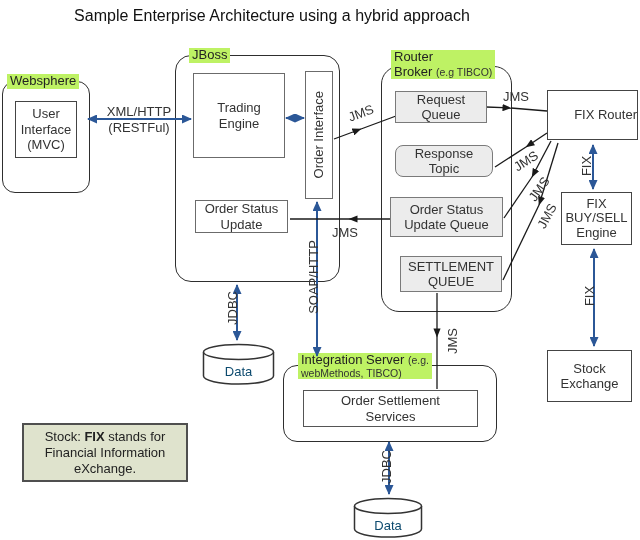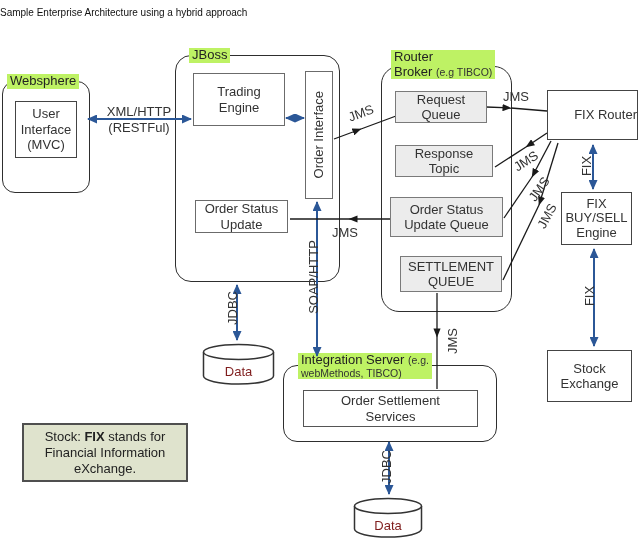--- a/index.html
+++ b/index.html
@@ -8,22 +8,22 @@
     --queue-fill:#ececec;
     --note-fill:#dfe3cd;
     --note-border:#4f4f4f;
   }
   html,body{margin:0;padding:0;background:#fff;}
   #canvas{
     position:relative;width:640px;height:540px;background:#fff;overflow:hidden;
     font-family:"Liberation Sans", sans-serif;color:#2b2b2b;
   }
   .title{
-    position:absolute;left:0;top:7px;width:544px;text-align:left;
-    font-size:10px;color:#111;
+    position:absolute;left:0;top:7px;width:544px;text-align:center;
+    font-size:16px;color:#111;
   }
   
   .container{
     position:absolute;border:1.5px solid #2e2e2e;border-radius:15px;background:#fff;
   }
   .container-label{
     position:absolute;background:#bef264;padding:0 3px;font-size:13px;color:#222;
     line-height:1.12;white-space:nowrap;
   }
   .small{font-size:10.5px;color:#333;}
@@ -46,21 +46,21 @@
   .layer-containers{position:absolute;left:0;top:0;width:640px;height:540px;z-index:1;}
   
   .edge-label{
     position:absolute;z-index:12;font-size:13px;color:#333;white-space:nowrap;
     transform:translate(-50%,-50%) rotate(var(--r,0deg));
   }
   
   .cylinder{position:absolute;z-index:10;}
   .cyl-label{
     position:absolute;left:0;right:0;top:14px;bottom:0;display:flex;align-items:center;
-    justify-content:center;font-size:13px;color:#7f1d1d;text-align:center;
+    justify-content:center;font-size:13px;color:#0c4a6e;text-align:center;
   }
   
   .note{
     position:absolute;z-index:10;background:var(--note-fill);border:2px solid var(--note-border);
     display:flex;flex-direction:column;align-items:center;justify-content:center;
     font-size:13px;line-height:16px;color:#222;text-align:center;box-sizing:border-box;
   }
 </style>
 </head>
 <body>
@@ -132,40 +132,40 @@
   </svg>
 
   <div class="layer-nodes">
 
     <div class="node dark" style="left:15px;top:101px;width:62px;height:57px;">
       <div>User</div>
       <div>Interface</div>
       <div>(MVC)</div>
     </div>
 
-    <div class="node" style="left:193px;top:73px;width:92px;height:53px;">
+    <div class="node" style="left:193px;top:73px;width:92px;height:85px;">
       <div>Trading</div>
       <div>Engine</div>
     </div>
 
     <div class="node" style="left:305px;top:71px;width:28px;height:128px;">
       <div class="rot-label">Order Interface</div>
     </div>
 
     <div class="node" style="left:195px;top:200px;width:93px;height:33px;">
       <div>Order Status</div>
       <div>Update</div>
     </div>
 
     <div class="node queue" style="left:395px;top:91px;width:92px;height:32px;">
       <div>Request</div>
       <div>Queue</div>
     </div>
 
-    <div class="node queue" style="left:395px;top:145px;width:98px;height:32px;">
+    <div class="node queue" style="left:395px;top:145px;width:98px;height:32px;border-radius:8px;">
       <div>Response</div>
       <div>Topic</div>
     </div>
 
     <div class="node queue" style="left:390px;top:197px;width:113px;height:40px;">
       <div>Order Status</div>
       <div>Update Queue</div>
     </div>
 
     <div class="node queue" style="left:400px;top:256px;width:102px;height:36px;">

